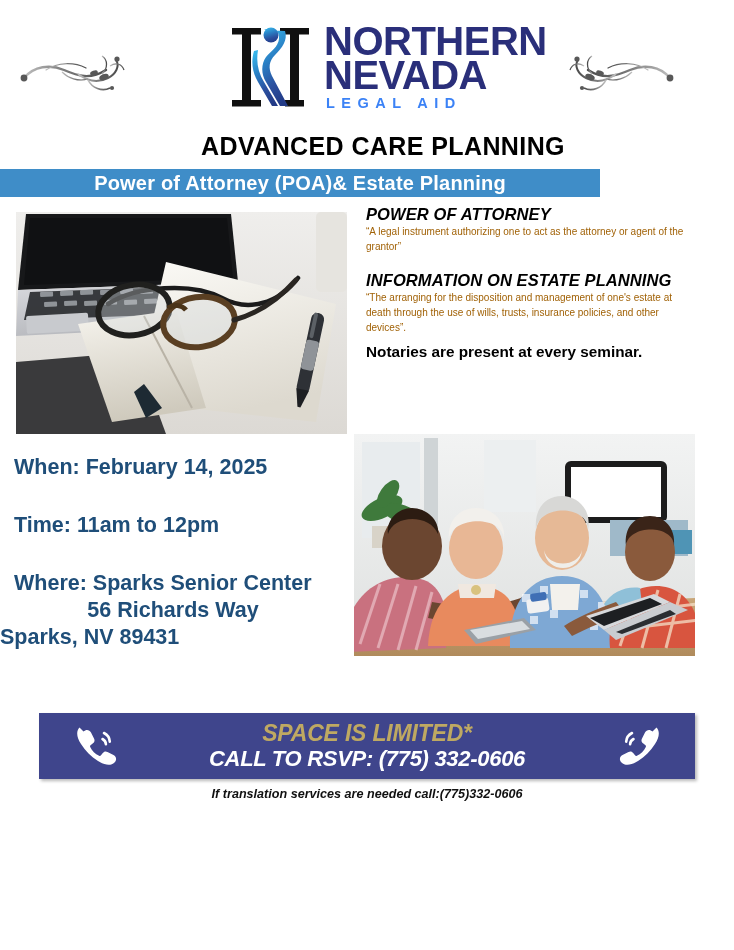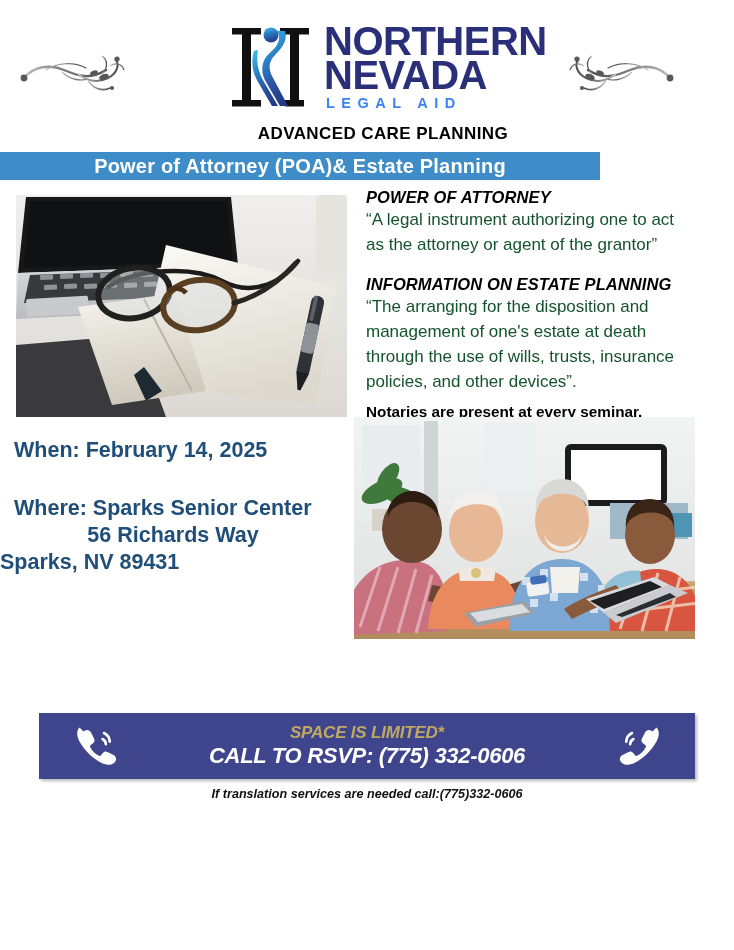--- a/index.html
+++ b/index.html
@@ -68,24 +68,24 @@
     color: #3b82f6;
     margin-top: 4px;
     margin-left: 2px;
   }
 
   
   .title-main {
     text-align: center;
     font-family: "Liberation Sans", sans-serif;
     font-weight: bold;
-    font-size: 17px;
+    font-size: 25px;
     letter-spacing: 0.4px;
     color: #000;
-    margin-top: 6px;
+    margin-top: 14px;
     padding-left: 32px;
   }
   .title-band {
     margin-top: 8px;
     width: 600px;
     height: 28px;
     background: #3f8dc8;
     display: flex;
     align-items: center;
     justify-content: center;
@@ -126,23 +126,23 @@
     font-family: "Liberation Sans", sans-serif;
     font-weight: bold;
     font-style: italic;
     font-size: 16.5px;
     color: #000;
     margin: 0 0 1px 0;
     letter-spacing: 0.1px;
   }
   .body-q {
     font-family: "Liberation Sans", sans-serif;
-    font-size: 17px;
+    font-size: 10px;
     line-height: 1.47;
-    color: #14532d;
+    color: #a16207;
     margin: 0;
   }
   .gap { height: 17px; }
   .notaries {
     font-family: "Liberation Sans", sans-serif;
     font-weight: bold;
     font-size: 15.3px;
     color: #000;
     margin-top: 8px;
   }
@@ -200,21 +200,21 @@
     width: 42px;
     height: 40px;
   }
   .phone-icon.left  { left: 38px; }
   .phone-icon.right { right: 36px; transform: scaleX(-1); }
   .rsvp-text { text-align: center; }
   .rsvp-limited {
     font-family: "Liberation Sans", sans-serif;
     font-weight: bold;
     font-style: italic;
-    font-size: 17px;
+    font-size: 23px;
     color: #bfa962;
     letter-spacing: -0.2px;
     line-height: 1.15;
   }
   .rsvp-call {
     font-family: "Liberation Sans", sans-serif;
     font-weight: bold;
     font-style: italic;
     font-size: 22px;
     color: #ffffff;
@@ -405,20 +405,21 @@
     <div class="h-it">POWER OF ATTORNEY</div>
     <div class="body-q">“A legal instrument authorizing one to act as the attorney or agent of the grantor”</div>
     <div class="gap"></div>
     <div class="h-it">INFORMATION ON ESTATE PLANNING</div>
     <div class="body-q">“The arranging for the disposition and management of one's estate at death through the use of wills, trusts, insurance policies, and other devices”.</div>
     <div class="notaries">Notaries are present at every seminar.</div>
   </div>
 
   <div class="details">
     <div class="line ln-when">When: February 14, 2025</div>
+    <div class="line ln-time">Time: 11am to 12pm</div>
     <div class="line ln-where">Where: Sparks Senior Center</div>
     <div class="line ln-addr1">56 Richards Way</div>
     <div class="line ln-addr2">Sparks, NV 89431</div>
   </div>
 
   <div class="photo-seniors">
     <svg viewBox="0 0 341 222" width="341" height="222" aria-hidden="true">
       <defs>
         <linearGradient id="room" x1="0" y1="0" x2="0" y2="1">
           <stop offset="0" stop-color="#f2f3f3"></stop>

